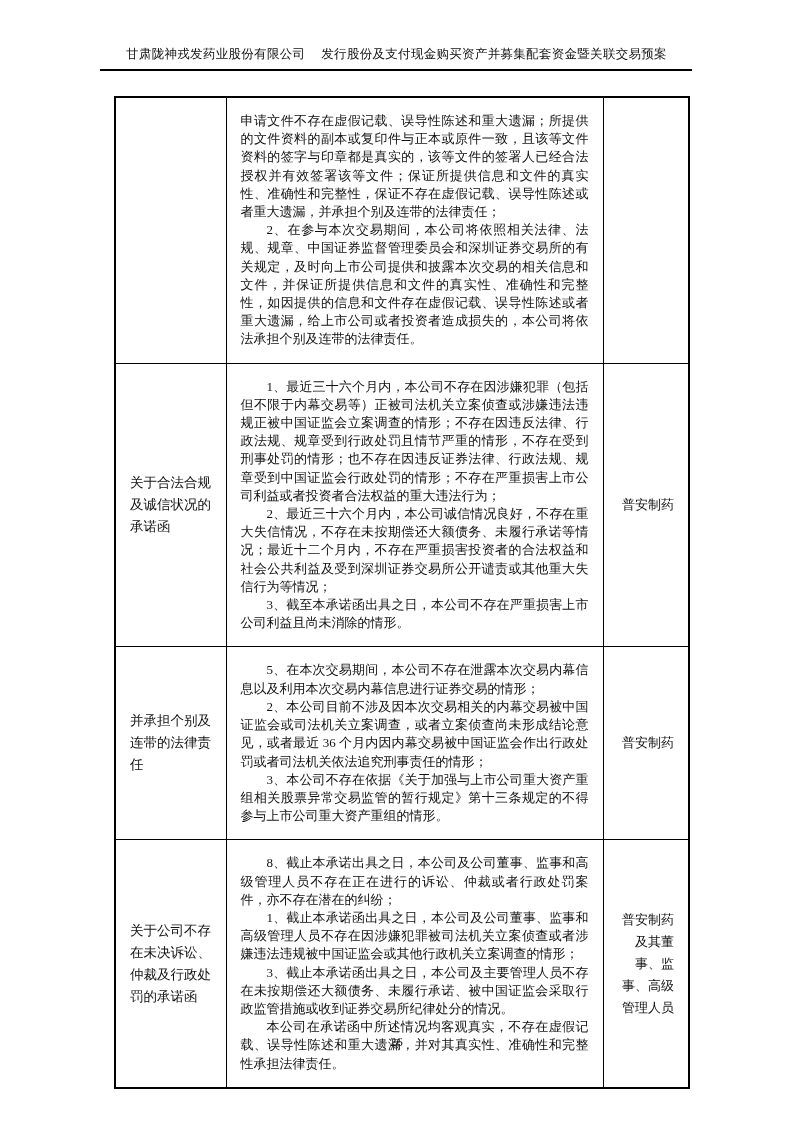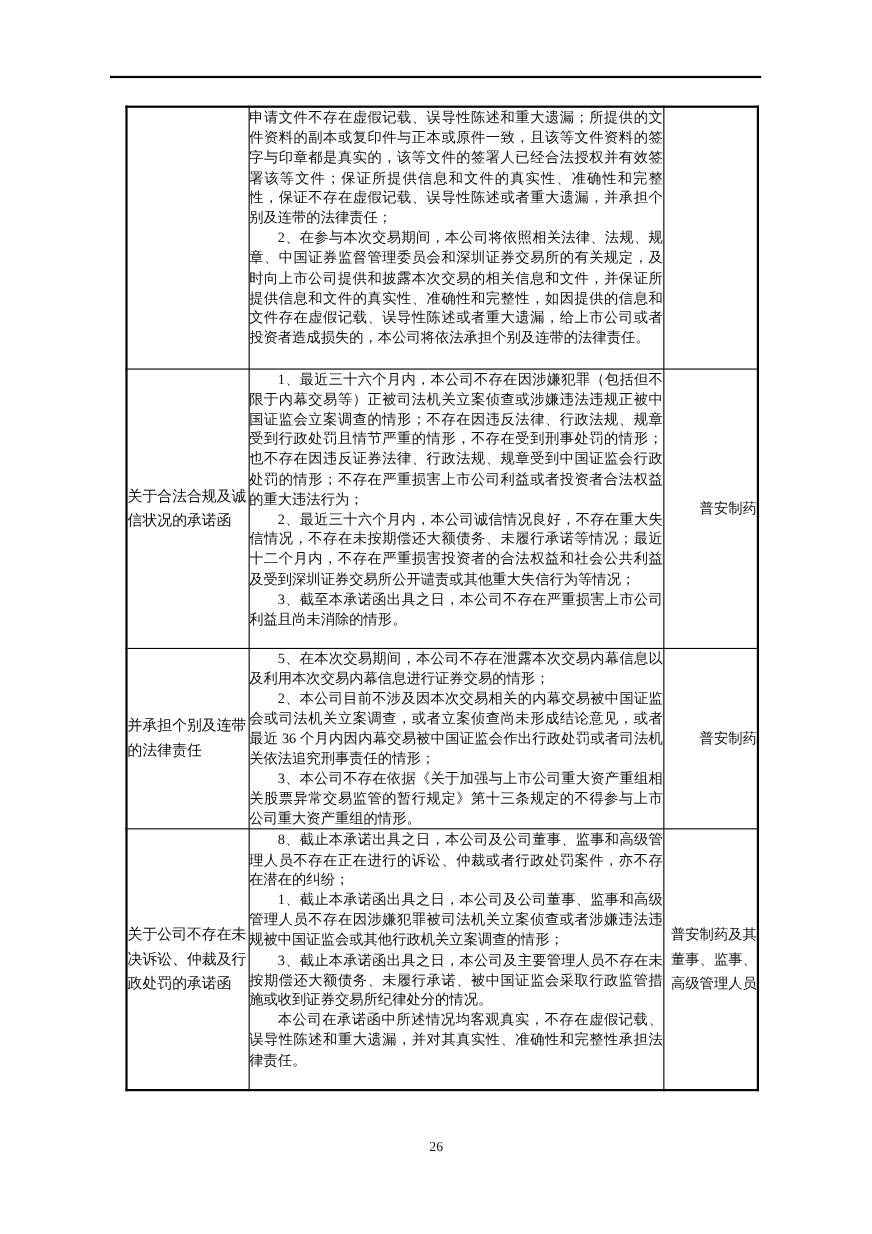--- a/index.html
+++ b/index.html
@@ -44,21 +44,21 @@
     position: absolute;
     left: 114px;
     top: 96px;
     width: 574px;
     border-collapse: collapse;
     table-layout: fixed;
     border: 2px solid #000000;
   }
   table.commitments td {
     border: 1px solid #000000;
-    padding: 0;
+    padding: 14px;
   }
   col.c-label { width: 111px; }
   col.c-content { width: 377px; }
   col.c-party { width: 86px; }
 
   td.label-cell {
     text-align: left;
     vertical-align: middle;
     font-size: 13.5px;
     line-height: 22px;
@@ -97,20 +97,23 @@
     right: 0;
     text-align: center;
     font-size: 12.5px;
   }
 </style>
 </head>
 <body>
 
 <div class="page">
 
+  <div class="doc-header">
+    <span class="company">甘肃陇神戎发药业股份有限公司</span><span class="title">发行股份及支付现金购买资产并募集配套资金暨关联交易预案</span>
+  </div>
   <div class="header-rule"></div>
 
   <table class="commitments">
     <colgroup>
       <col class="c-label">
       <col class="c-content">
       <col class="c-party">
     </colgroup>
     <tbody>
       <tr class="row-1">

